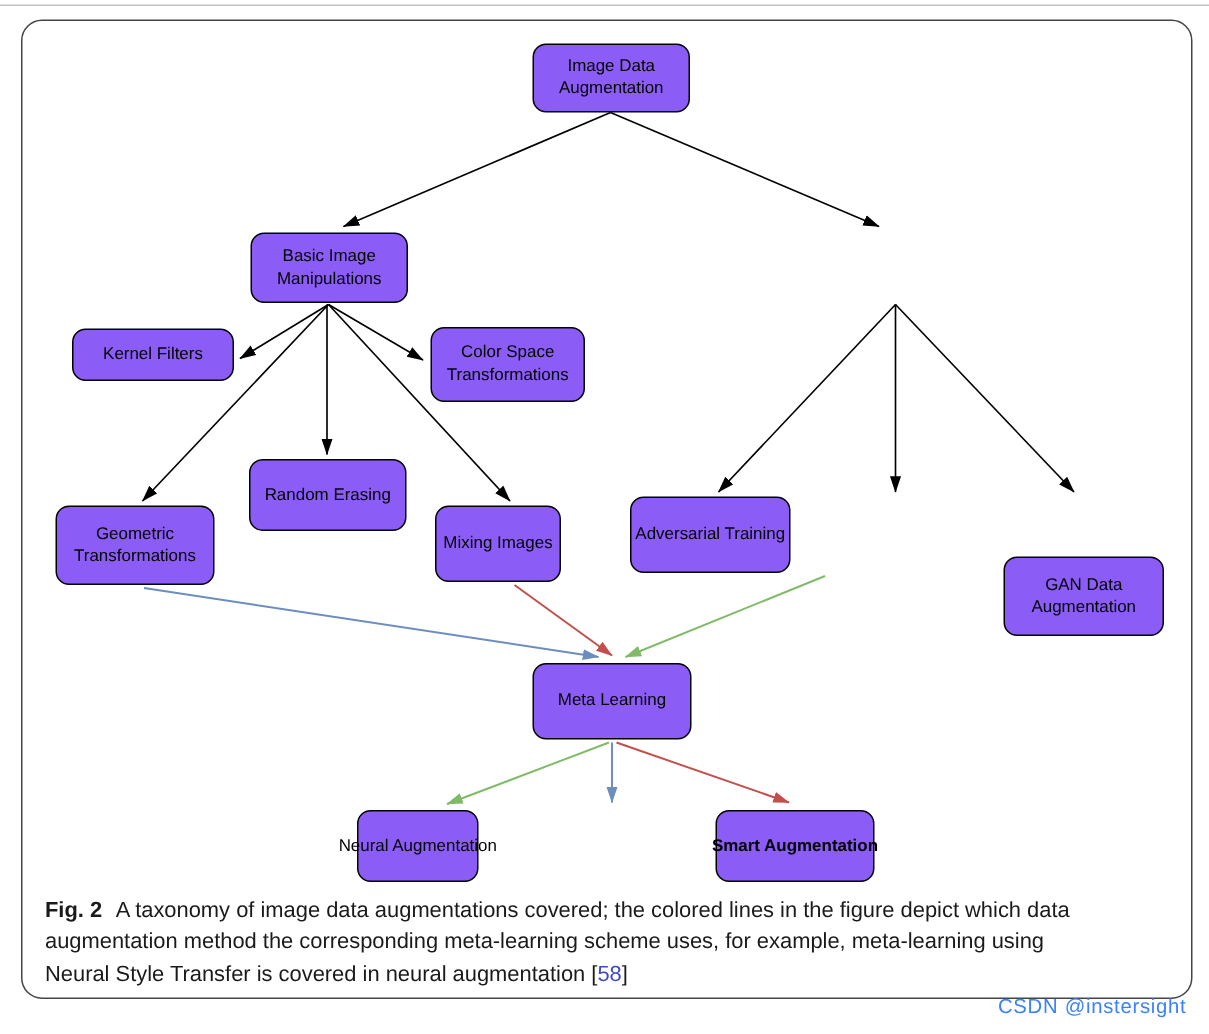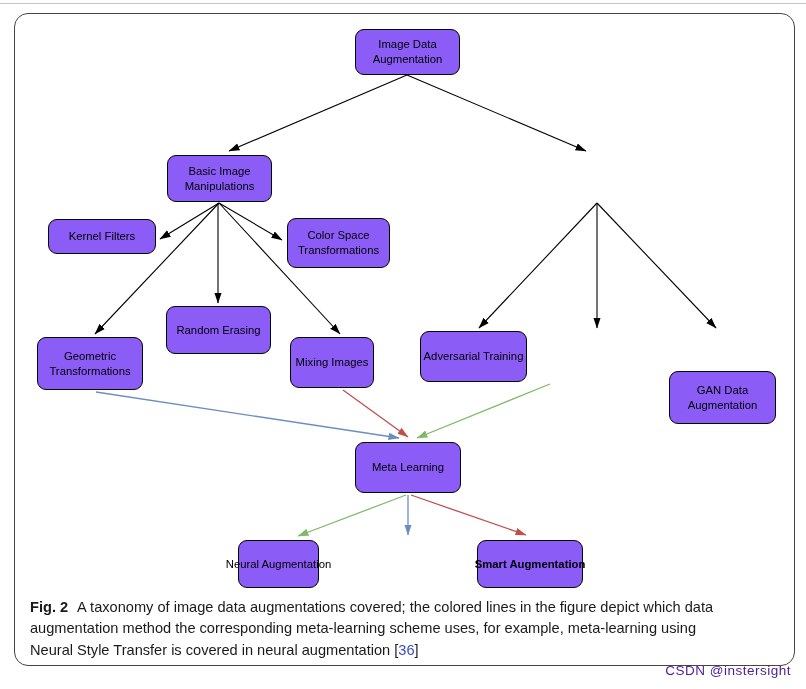--- a/index.html
+++ b/index.html
@@ -35,21 +35,21 @@
     box-sizing:border-box;
   }
   .caption{
     position:absolute;left:30px;top:597px;width:760px;
     font-size:14.6px;line-height:21.4px;color:#1a1a1a;
   }
   .cap-label{font-weight:bold;margin-right:9px;text-align:center;}
   .cite{color:#3d49c4;text-decoration:none;cursor:pointer;}
   .watermark{
     position:absolute;top:663px;right:15px;
-    font-size:13.5px;color:#4c1d95;letter-spacing:0.5px;
+    font-size:13.5px;color:#3b82f6;letter-spacing:0.5px;
   }
 </style>
 </head>
 <body>
 
 <div class="page">
 
   <div class="top-rule"></div>
   <div class="figure-frame"></div>
 
@@ -105,18 +105,18 @@
   <div class="node" style="left:420px;top:331px;width:107px;height:51px;"><span>Adversarial Training</span></div>
   <div class="node" style="left:669px;top:331px;width:107px;height:53px;margin-top:40px;"><span>GAN Data
 Augmentation</span></div>
   <div class="node" style="left:355px;top:442px;width:106px;height:51px;"><span>Meta Learning</span></div>
   <div class="node" style="left:238px;top:540px;width:81px;height:48px;"><span>Neural Augmentation</span></div>
   <div class="node" style="left:477px;top:540px;width:106px;height:48px;font-weight:bold;"><span>Smart Augmentation</span></div>
 
   <div class="caption">
     <div class="cap-line"><span class="cap-label">Fig. 2</span><span>A taxonomy of image data augmentations covered; the colored lines in the figure depict which data</span></div>
     <div class="cap-line">augmentation method the corresponding meta-learning scheme uses, for example, meta-learning using</div>
-    <div class="cap-line"><span>Neural Style Transfer is covered in neural augmentation [</span><a class="cite">36</a><span>]</span></div>
+    <div class="cap-line"><span>Neural Style Transfer is covered in neural augmentation [</span><a class="cite">58</a><span>]</span></div>
   </div>
 
   <div class="watermark">CSDN @instersight</div>
 
 </div>
 
 </body></html>

